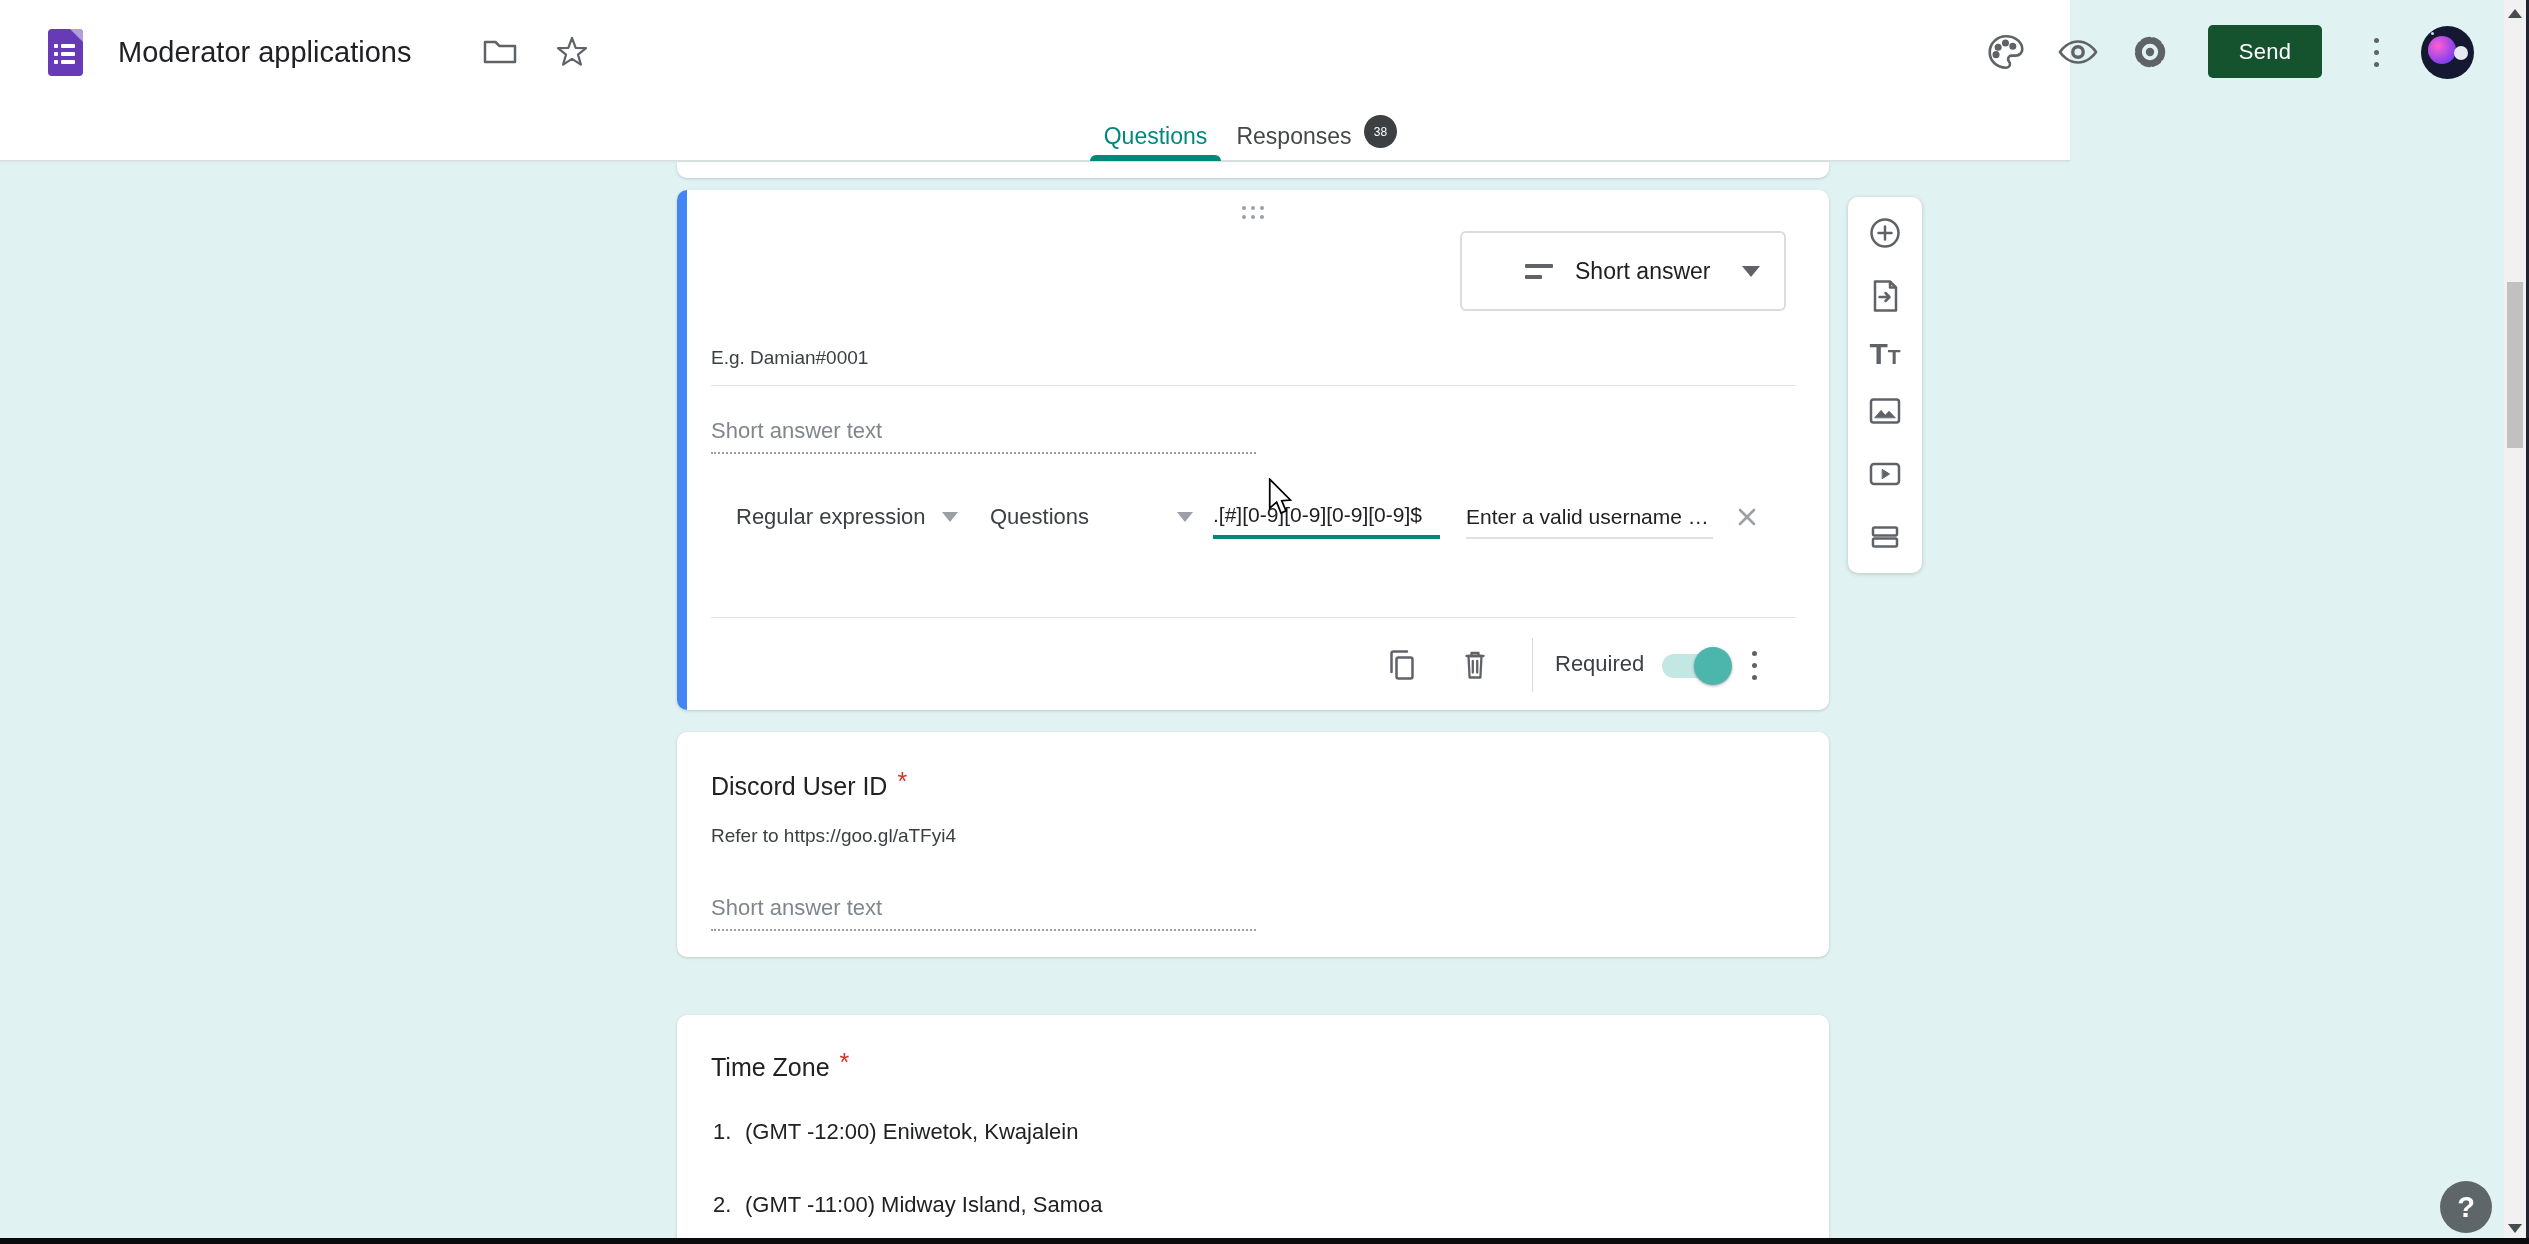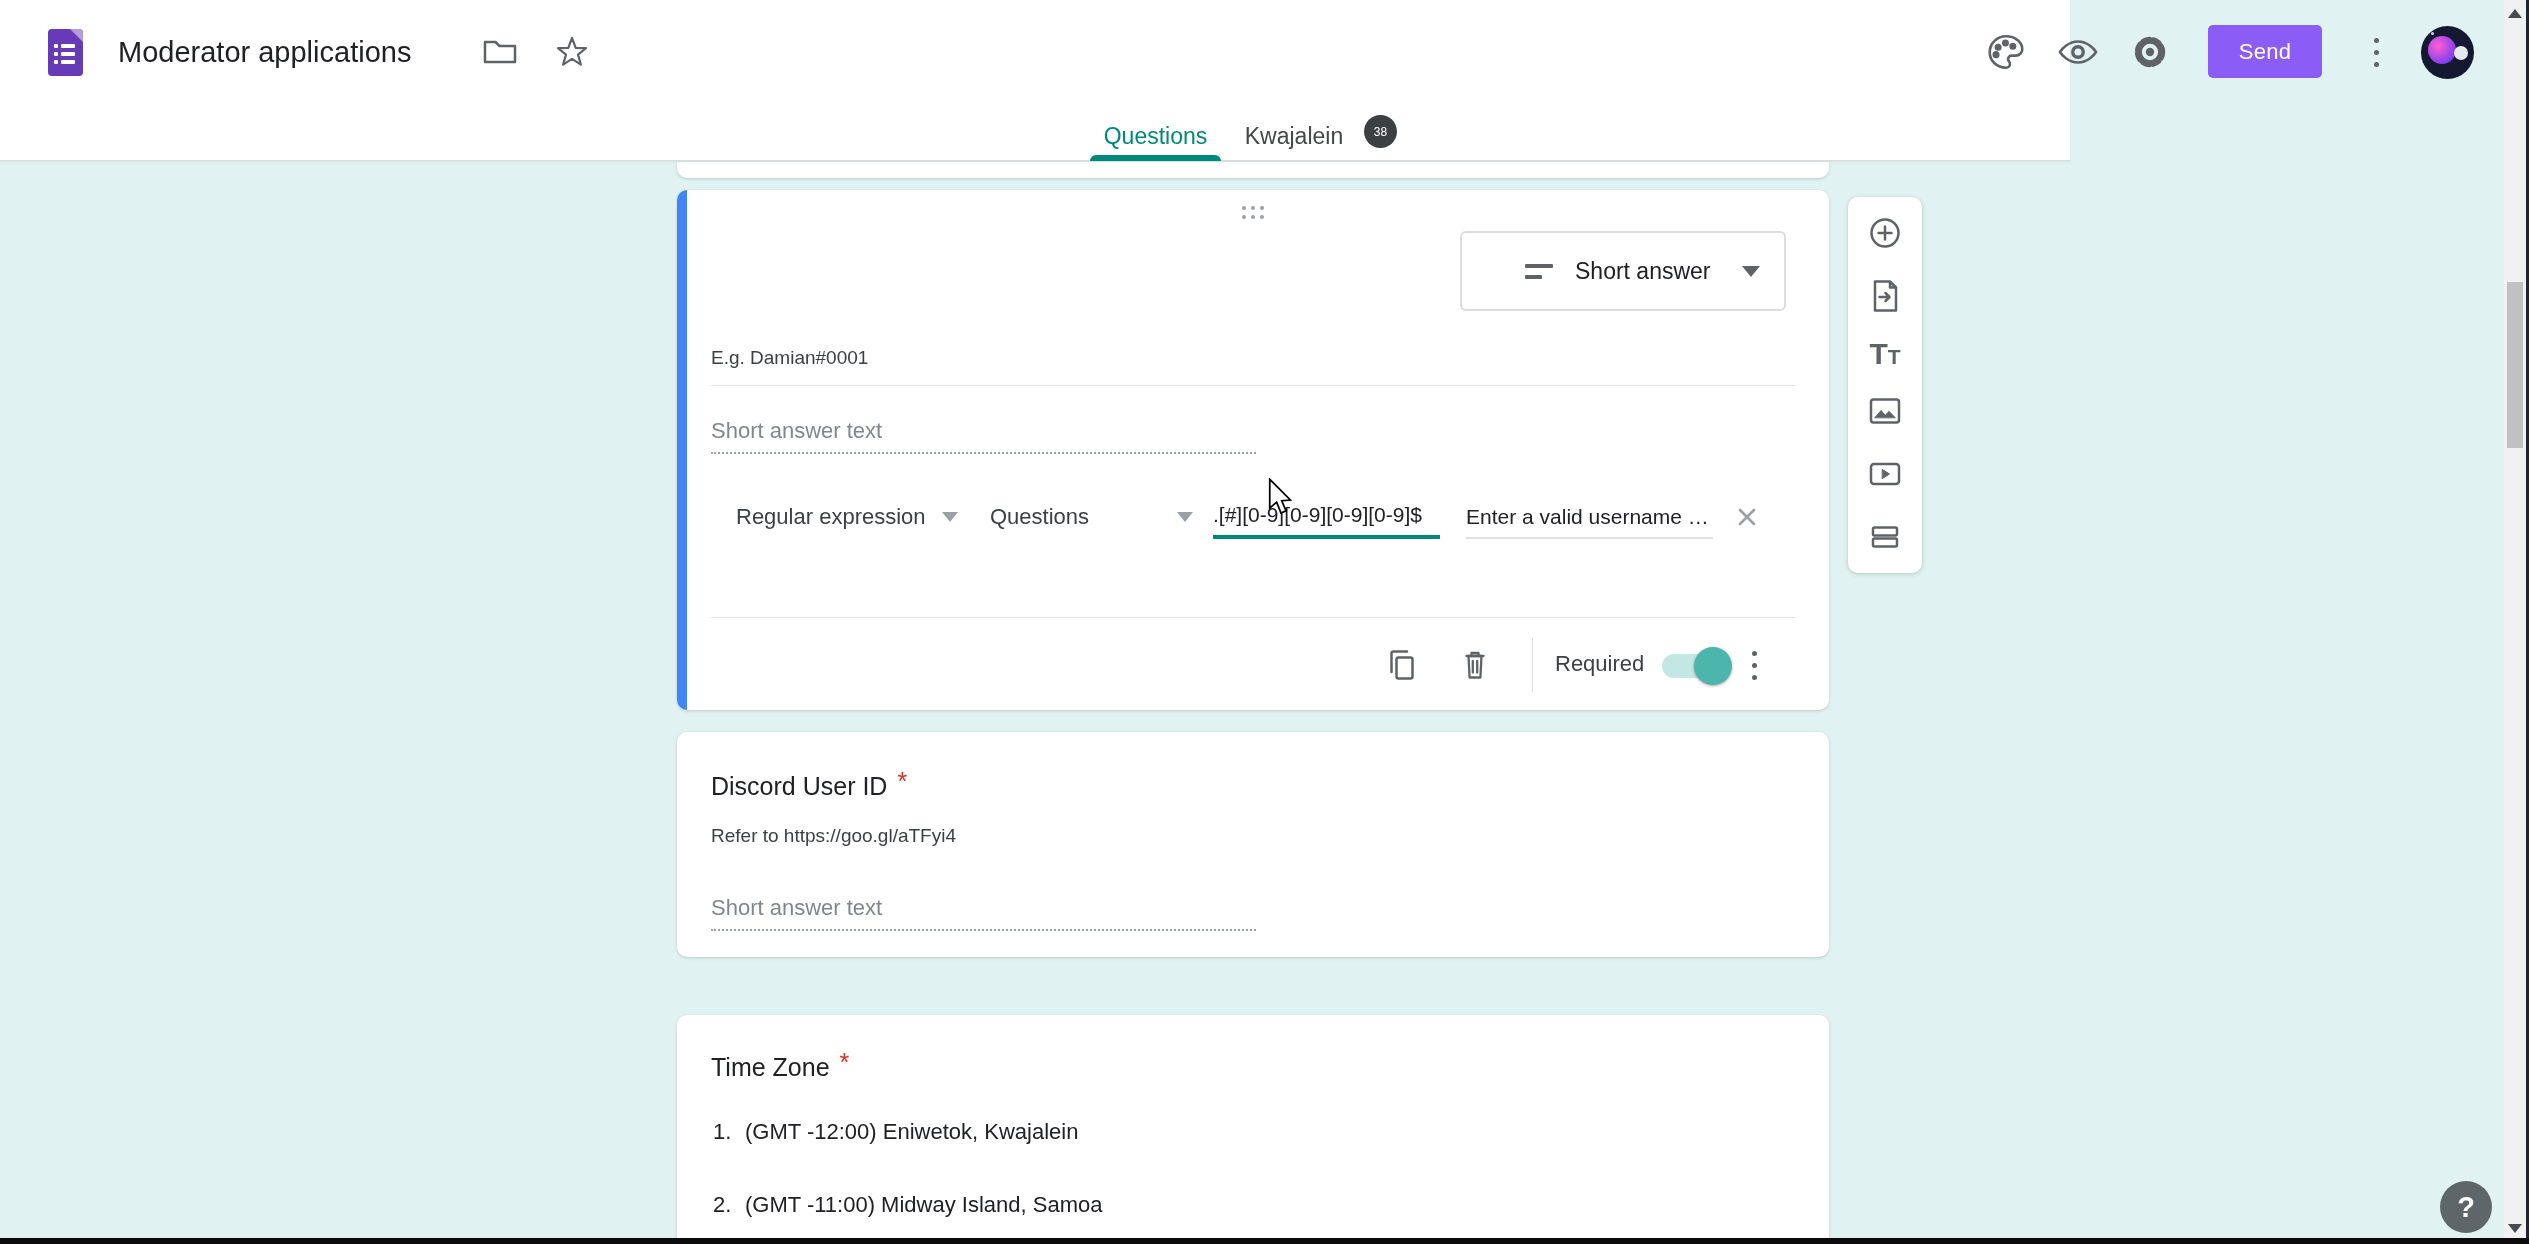--- a/index.html
+++ b/index.html
@@ -10,21 +10,21 @@
   
   .header { position:absolute; left:0; top:0; width:2070px; height:161px; background:#fff;
             border-bottom:1px solid #d9dedd; box-shadow:0 1px 2px rgba(0,0,0,.06); z-index:5; }
   .forms-logo { position:absolute; left:48px; top:29px; width:35px; height:47px; background:#673ab7; border-radius:4px; }
   .forms-logo .fold { position:absolute; right:0; top:0; width:0; height:0;
             border-top:13px solid #b39ddb; border-left:13px solid transparent; border-top-right-radius:4px; }
   .forms-logo .bar { position:absolute; left:13px; height:4px; width:14px; background:#fff; border-radius:1px; }
   .forms-logo .dot { position:absolute; left:6px; height:4px; width:4px; background:#fff; border-radius:1px; }
   .doc-title { position:absolute; left:118px; top:36px; font-size:29px; color:#202124; }
   .hd-ic { position:absolute; top:30px; width:44px; height:44px; display:flex; align-items:center; justify-content:center; cursor:pointer; }
-  .send-btn { position:absolute; left:2208px; top:25px; width:114px; height:53px; background:#8b5cf6; color:#fff;
+  .send-btn { position:absolute; left:2208px; top:25px; width:114px; height:53px; background:#14532d; color:#fff;
               border:none; border-radius:5px; font-size:22px; font-weight:500; letter-spacing:.3px;
               display:flex; align-items:center; justify-content:center; font-family:inherit; cursor:pointer; }
   .avatar { position:absolute; left:2421px; top:26px; width:53px; height:53px; border-radius:50%;
             background:#141830; overflow:hidden; }
   .avatar .planet { position:absolute; left:7px; top:10px; width:28px; height:28px; border-radius:50%;
             background:radial-gradient(circle at 35% 35%, #ff5fd2, #7b3df0 75%); }
   .avatar .suit { position:absolute; right:6px; top:20px; width:14px; height:14px; border-radius:50%; background:#e8e8f0; }
   .avatar .star1 { position:absolute; left:10px; top:6px; width:3px; height:3px; border-radius:50%; background:#cfd3ff; }
 
   
@@ -183,21 +183,21 @@
           <i></i>
         </span>
     </div>
     <div class="avatar">
       <span class="planet"></span>
         <span class="suit"></span>
         <span class="star1"></span>
     </div>
 
     <div class="tab tab-questions">Questions</div>
-    <div class="tab tab-responses">Kwajalein</div>
+    <div class="tab tab-responses">Responses</div>
     <div class="resp-badge">38</div>
     <div class="tab-underline"></div>
   </div>
 
   <div class="card card-sliver"></div>
 
   <div class="card card1">
     <div class="active-bar"></div>
     <div class="drag-handle">
         <i></i>

